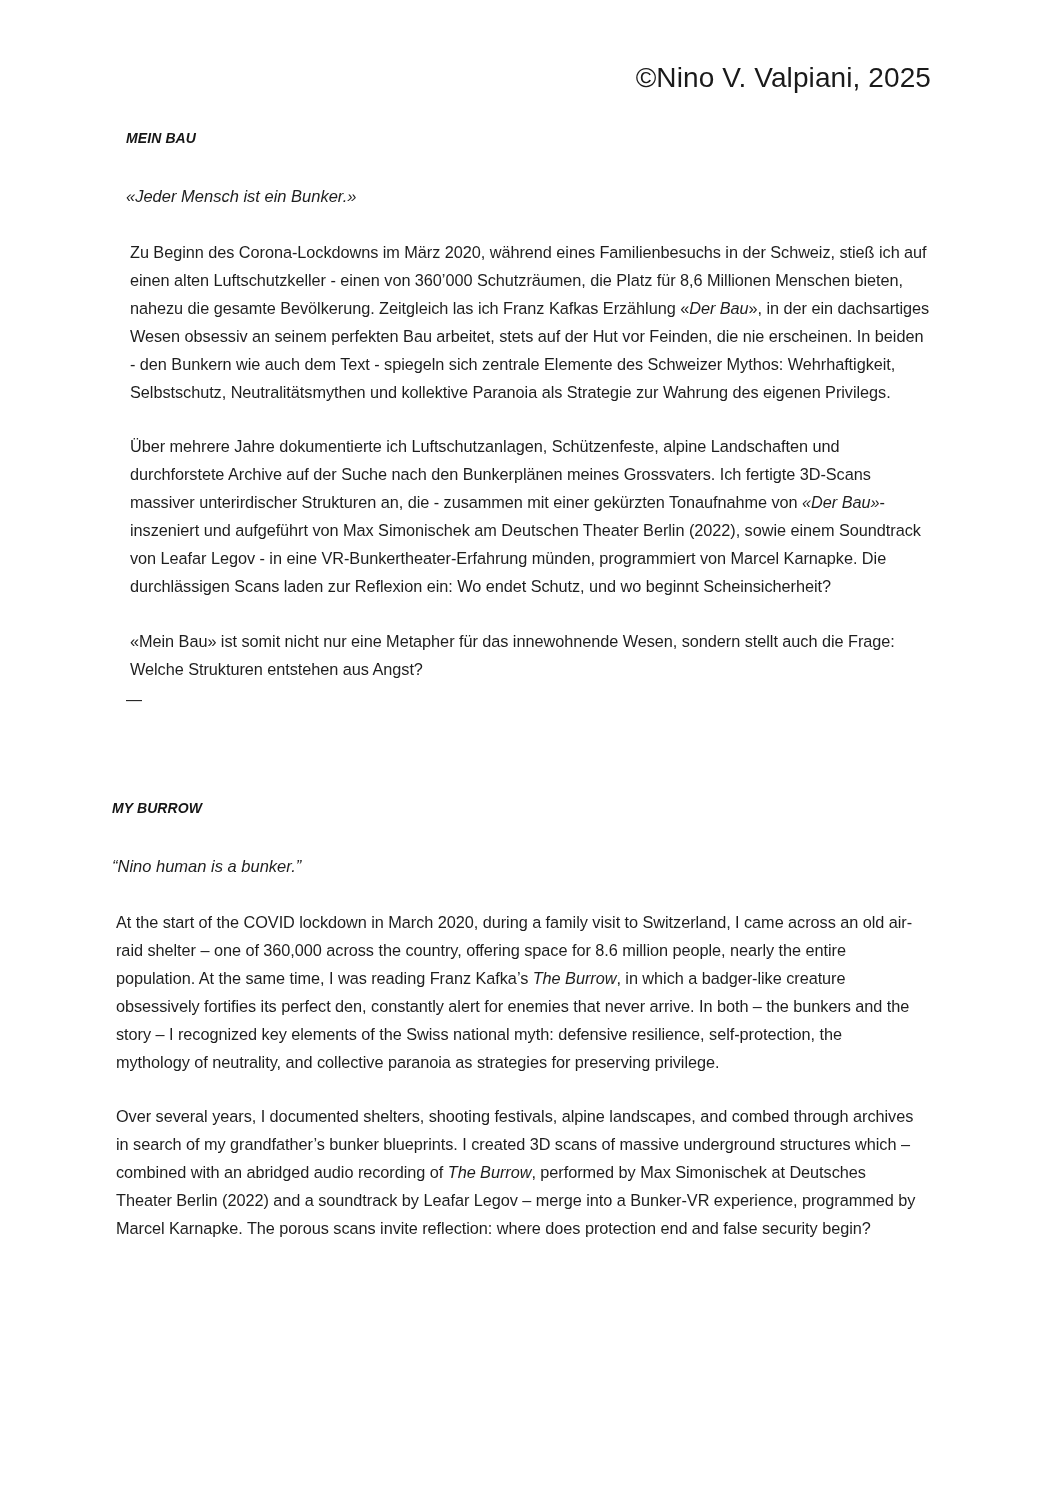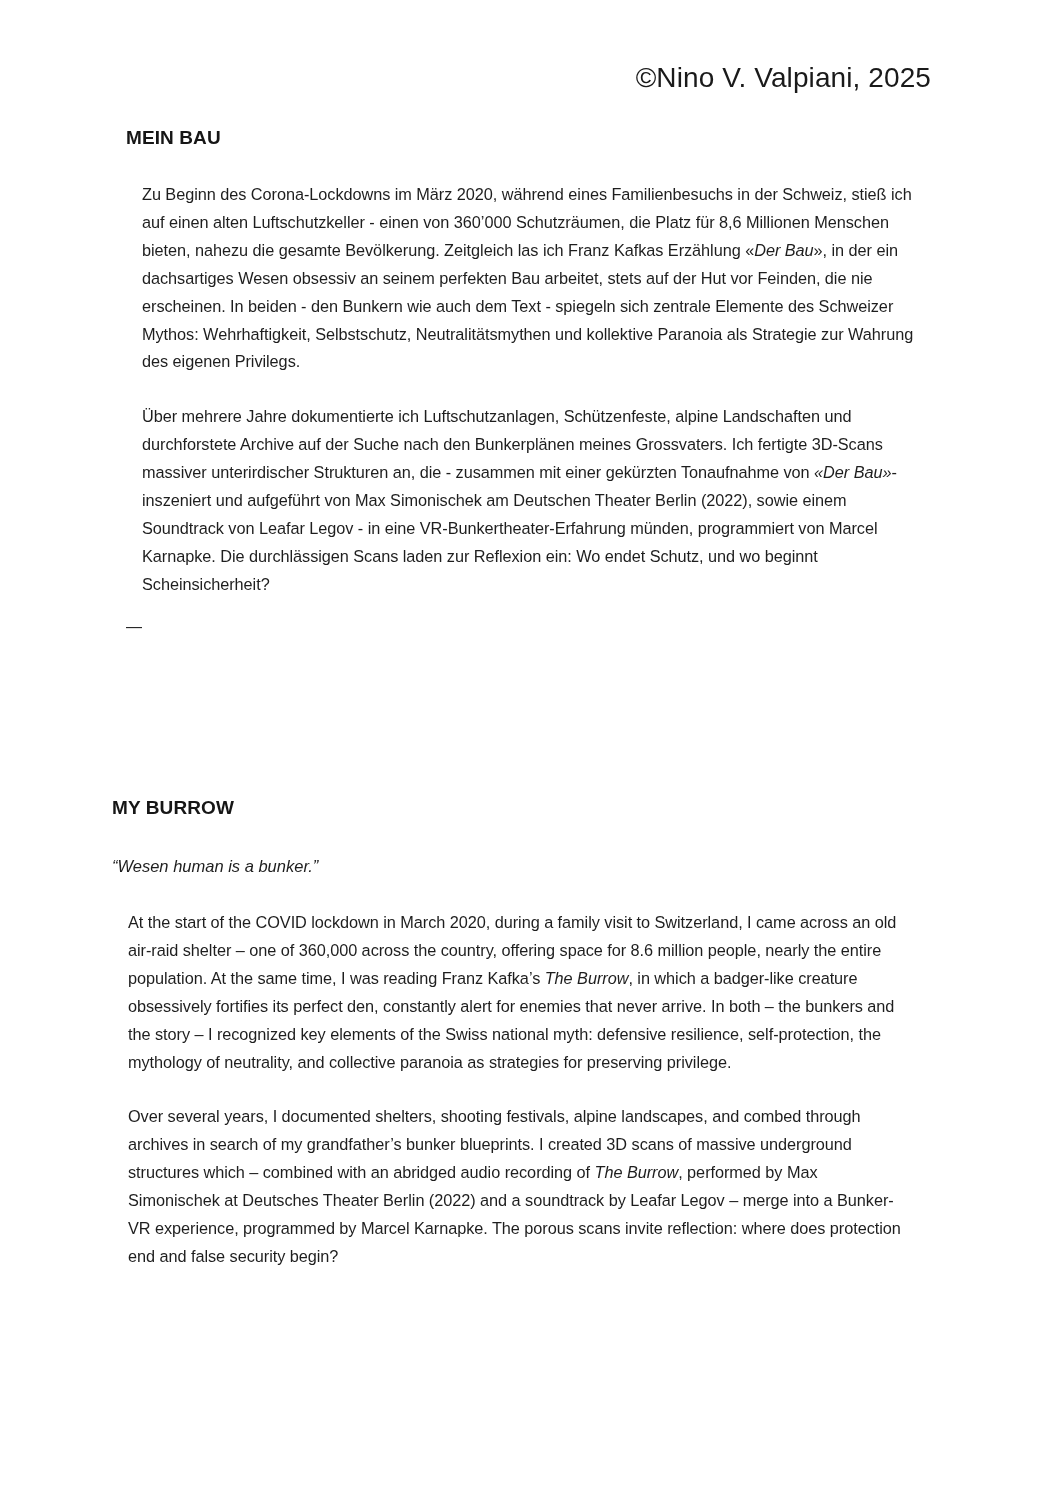--- a/index.html
+++ b/index.html
@@ -9,52 +9,54 @@
     color: #1e1e1e;
   }
   .copyright {
     position: absolute; top: 62px; right: 127px;
     font-size: 28px; letter-spacing: 0.1px; color: #1a1a1a;
   }
   .content {
     position: absolute; left: 126px; top: 126px; width: 810px;
   }
   .heading {
-    font-weight: bold; font-size: 19px; margin: 0; line-height: 24px;
-    color: #161616; letter-spacing: 0.1px;
+    font-weight: bold; font-size: 14px; margin: 0; line-height: 24px;
+    color: #161616; letter-spacing: 0.1px; font-style: italic;
   }
   .quote {
     font-style: italic; font-size: 16.5px; margin: 34px 0 0 0; line-height: 24px;
   }
   p.para {
-    font-size: 16.3px; line-height: 27.9px; margin: 16px; letter-spacing: -0.05px;
+    font-size: 16.3px; line-height: 27.9px; margin: 4px; letter-spacing: -0.05px;
   }
   .gap-after-quote { margin-top: 31px !important; }
   .gap { margin-top: 27px !important; }
   .dash { font-size: 16px; line-height: 24px; margin: 0; height: 24px; }
   em { font-style: italic; }
   #sec2 { position: absolute; left: 112px; top: 796px; width: 810px; }
 </style>
 </head>
 <body>
 
 <div class="copyright">©Nino V. Valpiani, 2025</div>
 
 <div class="content">
   <h2 class="heading">MEIN BAU</h2>
+  <p class="quote">«Jeder Mensch ist ein Bunker.»</p>
 
   <p class="para gap-after-quote"><span>Zu Beginn des Corona-Lockdowns im März 2020, während eines Familienbesuchs in der Schweiz, stieß ich auf einen alten Luftschutzkeller - einen von 360’000 Schutzräumen, die Platz für 8,6 Millionen Menschen bieten, nahezu die gesamte Bevölkerung. Zeitgleich las ich Franz Kafkas Erzählung «</span><em>Der Bau</em><span>», in der ein dachsartiges Wesen obsessiv an seinem perfekten Bau arbeitet, stets auf der Hut vor Feinden, die nie erscheinen. In beiden - den Bunkern wie auch dem Text - spiegeln sich zentrale Elemente des Schweizer Mythos: Wehrhaftigkeit, Selbstschutz, Neutralitätsmythen und kollektive Paranoia als Strategie zur Wahrung des eigenen Privilegs.</span></p>
 
   <p class="para gap"><span>Über mehrere Jahre dokumentierte ich Luftschutzanlagen, Schützenfeste, alpine Landschaften und durchforstete Archive auf der Suche nach den Bunkerplänen meines Grossvaters. Ich fertigte 3D-Scans massiver unterirdischer Strukturen an, die - zusammen mit einer gekürzten Tonaufnahme von </span><em>«Der Bau»</em><span>- inszeniert und aufgeführt von Max Simonischek am Deutschen Theater Berlin (2022), sowie einem Soundtrack von Leafar Legov - in eine VR-Bunkertheater-Erfahrung münden, programmiert von Marcel Karnapke. Die durchlässigen Scans laden zur Reflexion ein: Wo endet Schutz, und wo beginnt Scheinsicherheit?</span></p>
 
+  <p class="para gap">«Mein Bau» ist somit nicht nur eine Metapher für das innewohnende Wesen, sondern stellt auch die Frage: Welche Strukturen entstehen aus Angst?</p>
 
   <p class="dash">—</p>
 </div>
 
 <div id="sec2">
   <h2 class="heading">MY BURROW</h2>
-  <p class="quote">“Wesen human is a bunker.”</p>
+  <p class="quote">“Nino human is a bunker.”</p>
 
   <p class="para gap-after-quote"><span>At the start of the COVID lockdown in March 2020, during a family visit to Switzerland, I came across an old air-raid shelter – one of 360,000 across the country, offering space for 8.6 million people, nearly the entire population. At the same time, I was reading Franz Kafka’s </span><em>The Burrow</em><span>, in which a badger-like creature obsessively fortifies its perfect den, constantly alert for enemies that never arrive. In both – the bunkers and the story – I recognized key elements of the Swiss national myth: defensive resilience, self-protection, the mythology of neutrality, and collective paranoia as strategies for preserving privilege.</span></p>
 
   <p class="para gap"><span>Over several years, I documented shelters, shooting festivals, alpine landscapes, and combed through archives in search of my grandfather’s bunker blueprints. I created 3D scans of massive underground structures which – combined with an abridged audio recording of </span><em>The Burrow</em><span>, performed by Max Simonischek at Deutsches Theater Berlin (2022) and a soundtrack by Leafar Legov – merge into a Bunker-VR experience, programmed by Marcel Karnapke. The porous scans invite reflection: where does protection end and false security begin?</span></p>
 
 </div>
 
 </body></html>

